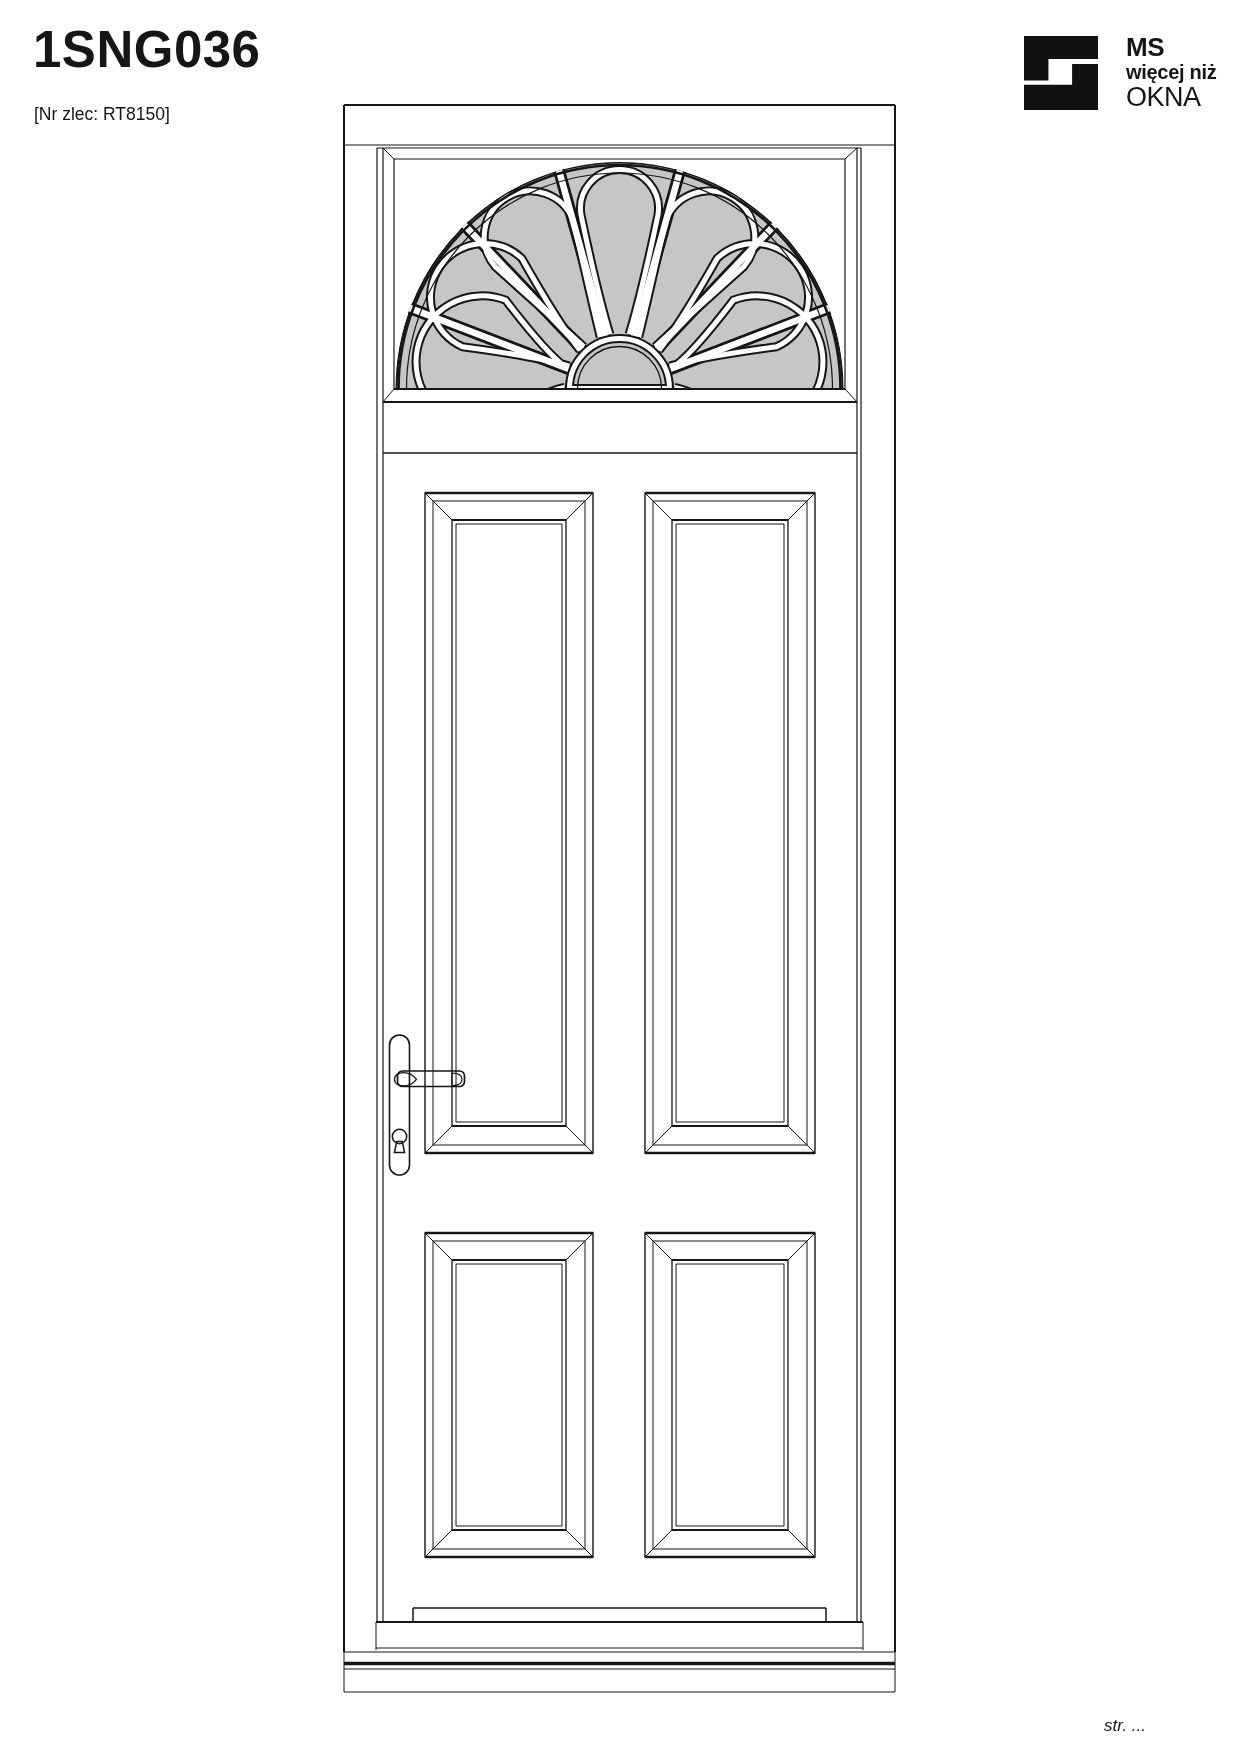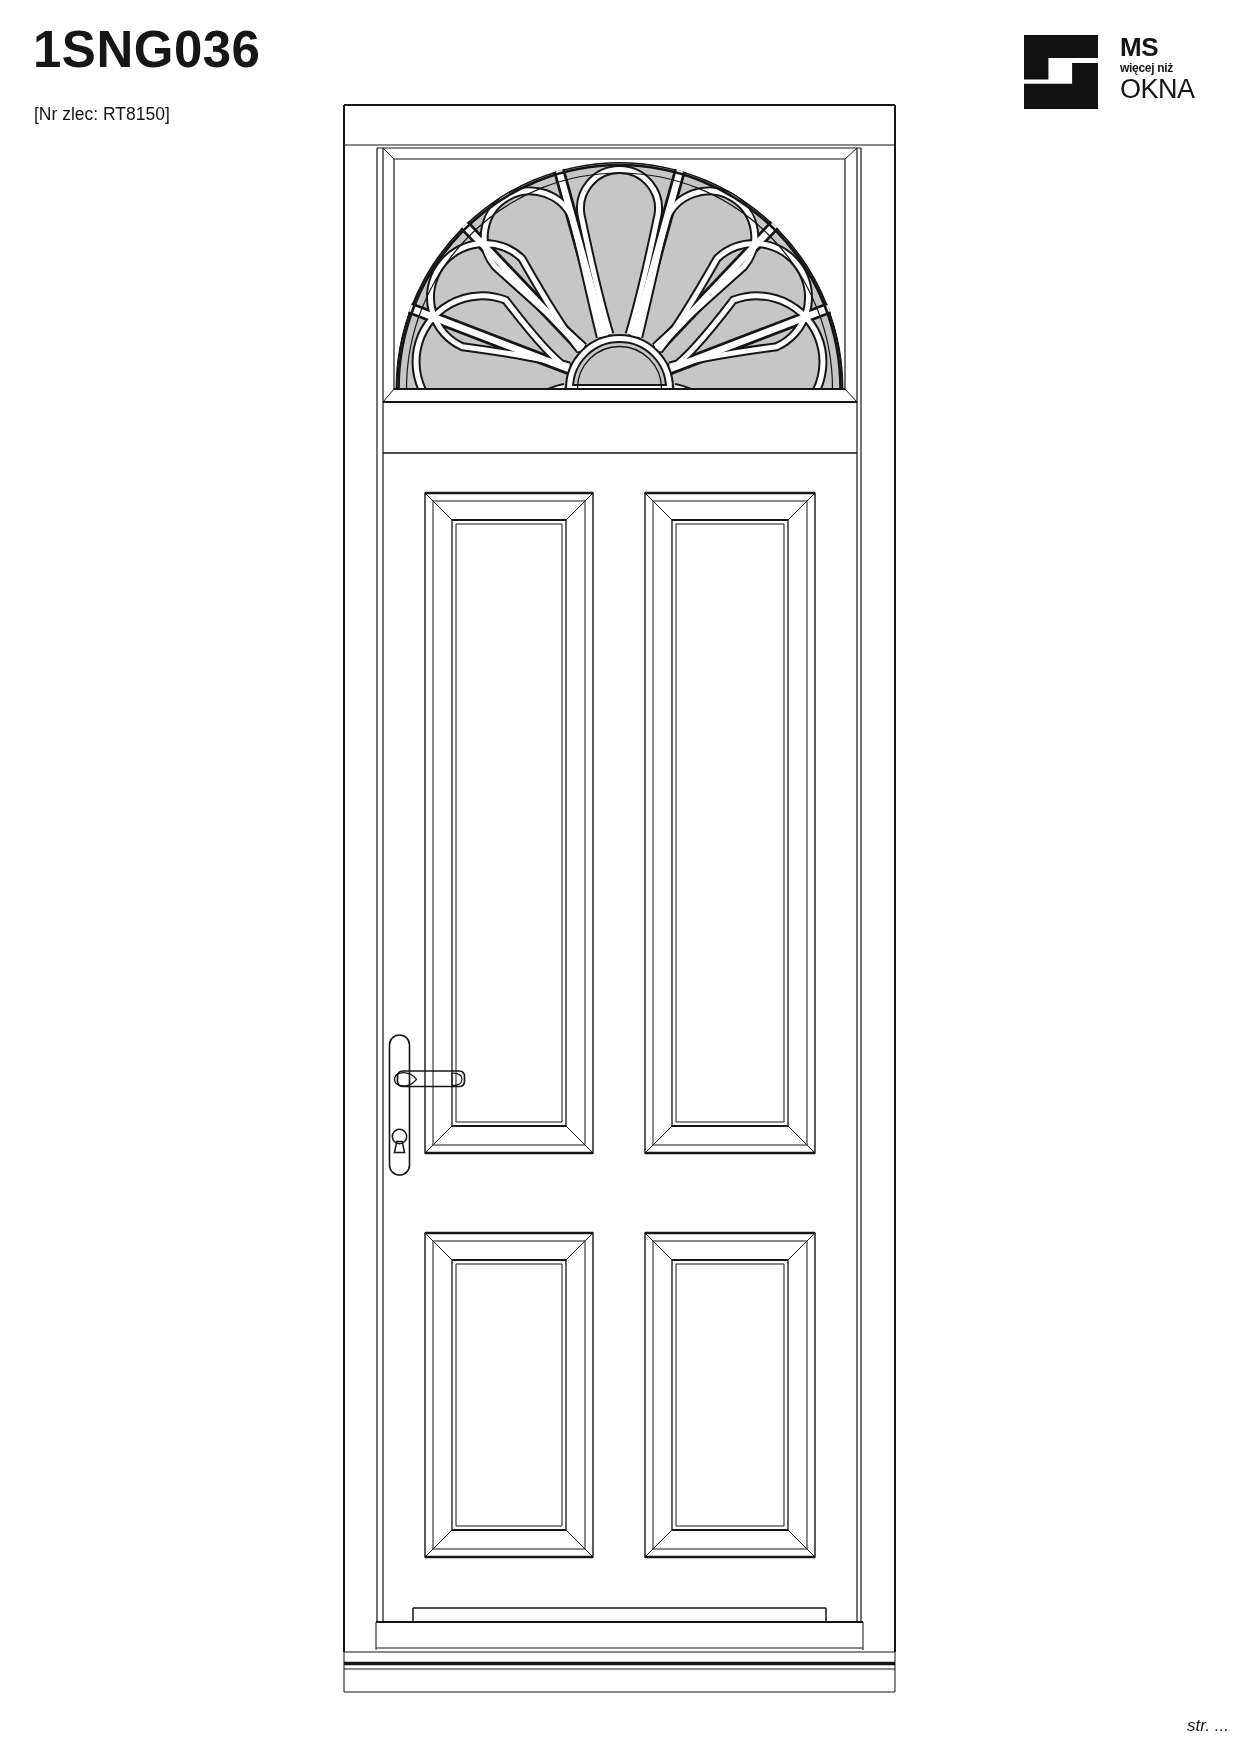--- a/index.html
+++ b/index.html
@@ -18,29 +18,29 @@
     position:absolute;left:33px;top:20px;
     font-size:51px;font-weight:bold;letter-spacing:0.5px;
     margin:0;
   }
   .order-ref{
     position:absolute;left:34px;top:104px;
     font-size:17.5px;
   }
   .logo{
     position:absolute;left:1024px;top:34px;
-    display:flex;align-items:flex-start;gap:22px;
+    display:flex;align-items:flex-end;gap:28px;
   }
   .logo-mark{width:74px;height:76px;display:block;}
   .logo-text{display:flex;flex-direction:column;line-height:1;}
   .logo-ms{font-size:26px;font-weight:bold;letter-spacing:-0.5px;}
-  .logo-wiecej{font-size:12px;font-weight:bold;letter-spacing:-0.3px;margin-top:2px;}
+  .logo-wiecej{font-size:20px;font-weight:bold;letter-spacing:-0.3px;margin-top:2px;}
   .logo-okna{font-size:27px;font-weight:normal;letter-spacing:-0.5px;margin-top:2px;}
   .footer-page{
-    position:absolute;left:1187px;top:1716px;
+    position:absolute;left:1104px;top:1716px;
     font-size:17px;font-style:italic;
   }
   svg.drawing{position:absolute;left:0;top:0;}
   .ln{stroke:var(--line);fill:none;stroke-linecap:butt;}
   .wt{stroke:#ffffff;fill:none;stroke-linecap:butt;}
 </style>
 </head>
 <body>
 
 <div class="page" style="--glass: #c6c6c6; --line: #161616;">

